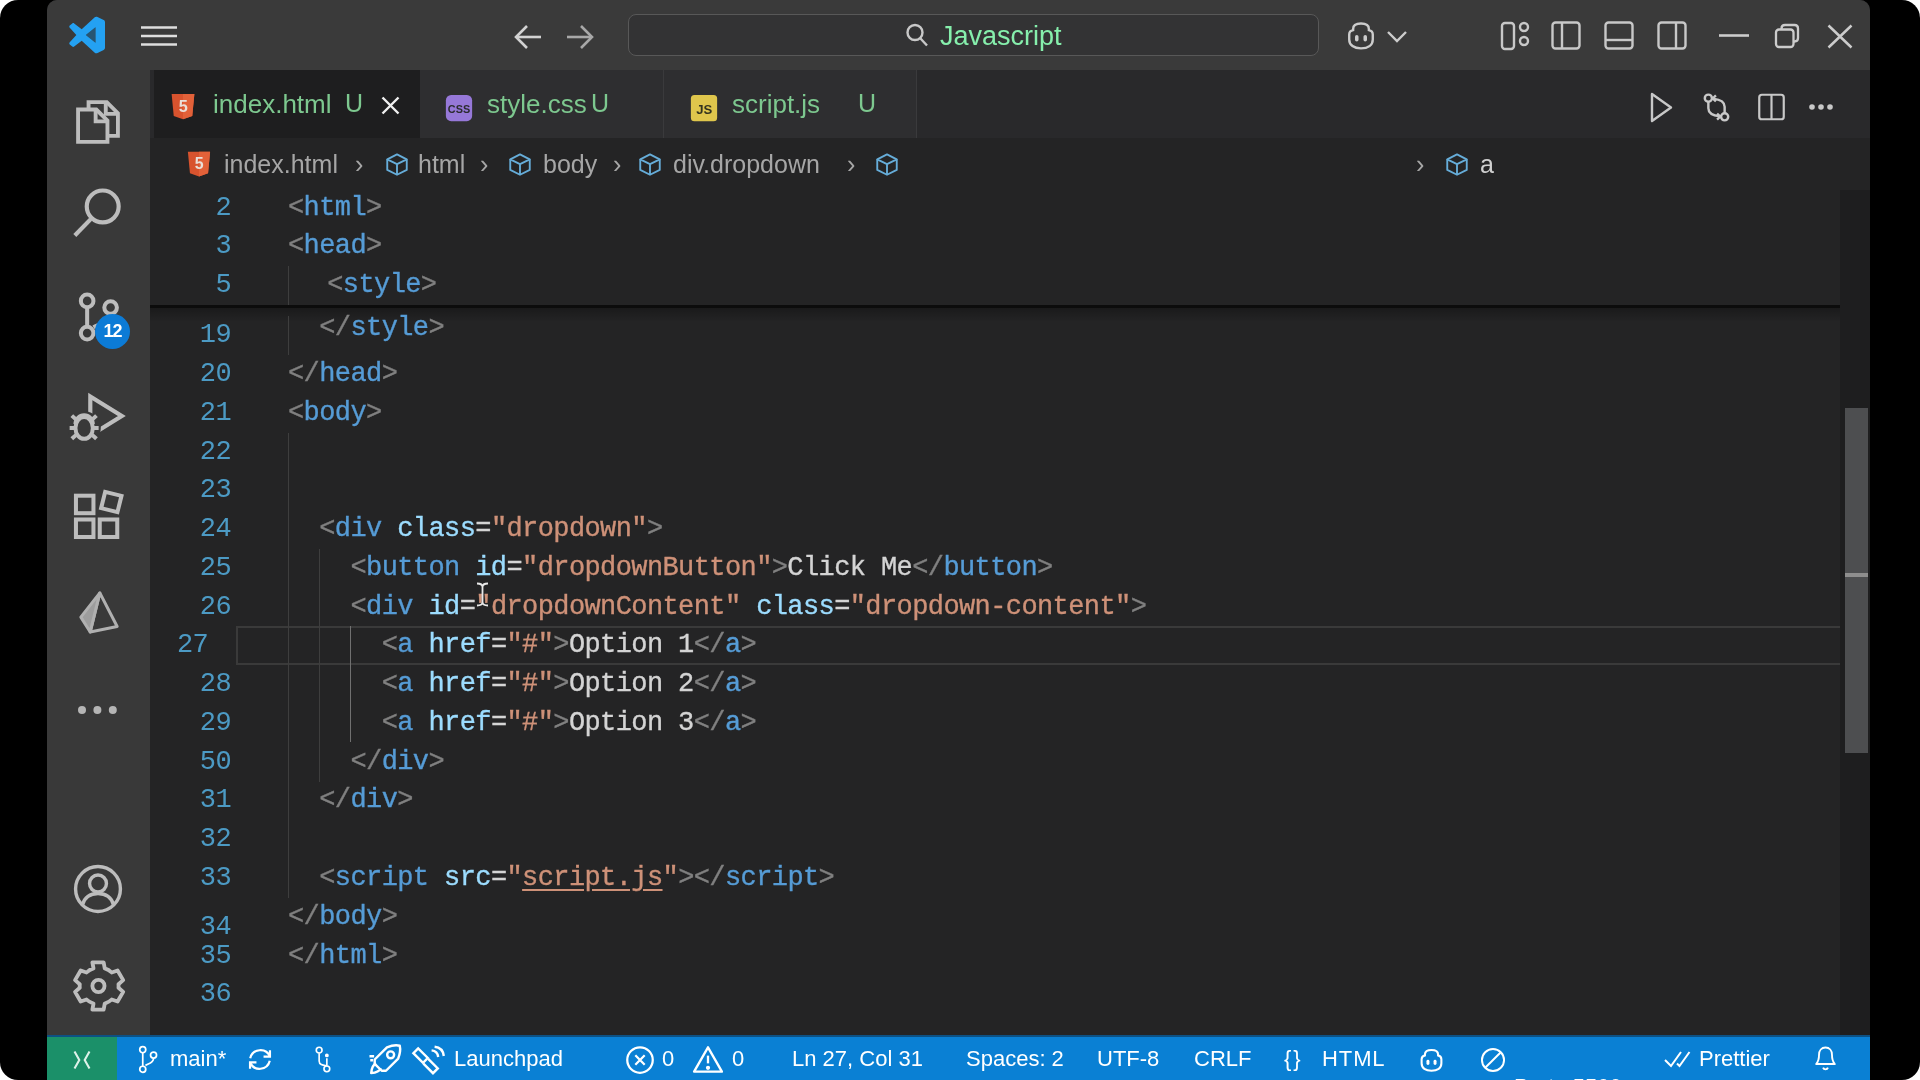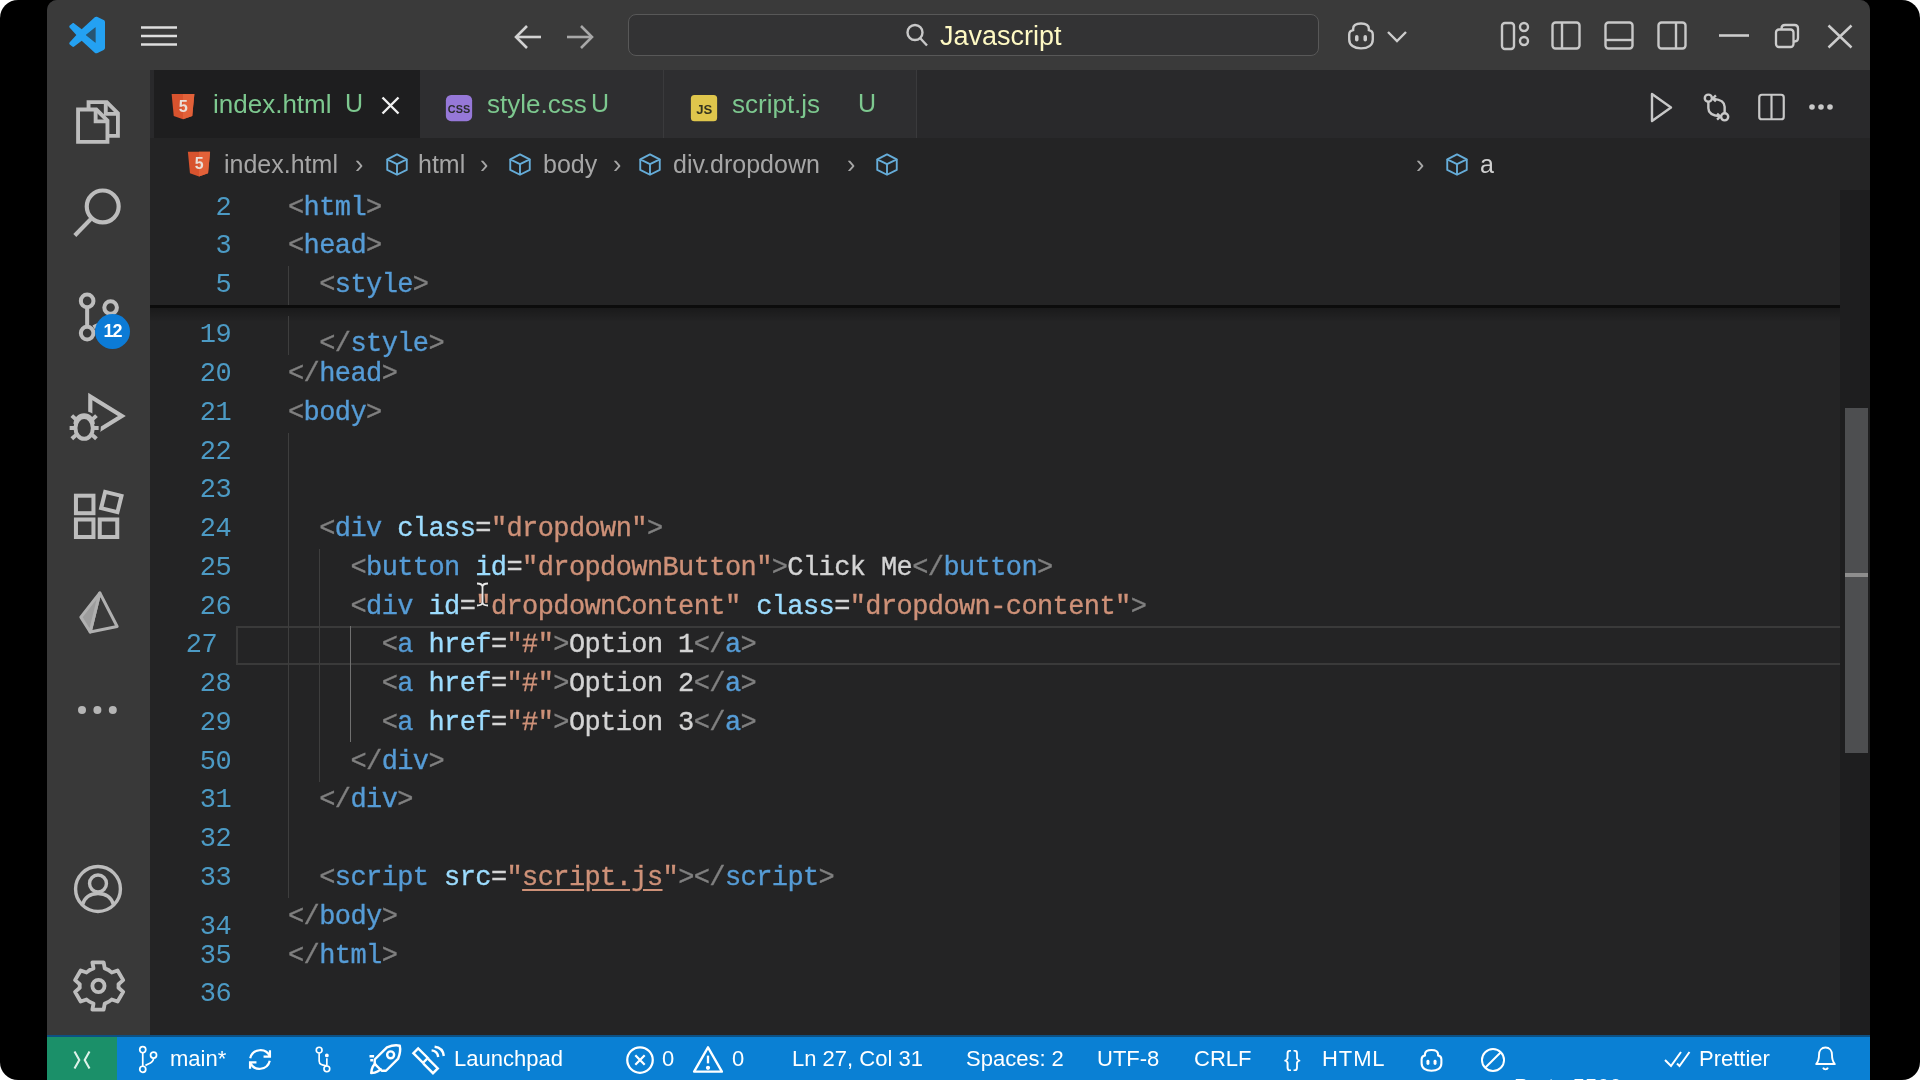--- a/index.html
+++ b/index.html
@@ -52,21 +52,21 @@
             <path d="M16 3 L27 14 L16 25"></path>
           </g>
   </svg>
   <div style="position:absolute;left:581px;top:14px;width:691px;height:42px;background:#333334;border:1.5px solid #585858;border-radius:8px;"></div>
   <svg style="position:absolute;left:857px;top:22px;" width="26" height="26" viewBox="0 0 26 26">
     <g stroke="#c8c8c8" stroke-width="2.4" fill="none">
             <circle cx="11" cy="10.5" r="7.5"></circle>
             <path d="M16.5 16.5 L23 23.5"></path>
           </g>
   </svg>
-  <div style="position:absolute;left:893px;top:21px;font-size:27px;color:#fef9c3;">Javascript</div>
+  <div style="position:absolute;left:893px;top:21px;font-size:27px;color:#86efac;">Javascript</div>
   <svg style="position:absolute;left:1297px;top:20px;" width="34" height="31" viewBox="0 0 16 15">
     <g stroke="#cccccc" stroke-width="1.15" fill="none">
       <path d="M4.2 4.9 L4.2 4.3 C4.2 2.6 5.5 1.7 8 1.7 C10.5 1.7 11.8 2.6 11.8 4.3 L11.8 4.9 C12.9 5.1 13.7 5.9 13.7 7 L13.7 9.4 C13.7 12.2 11.4 13.7 8 13.7 C4.6 13.7 2.3 12.2 2.3 9.4 L2.3 7 C2.3 5.9 3.1 5.1 4.2 4.9 Z"></path>
     </g>
     <rect x="5.1" y="7.2" width="1.7" height="3.2" rx="0.85" fill="#cccccc"></rect>
     <rect x="9.2" y="7.2" width="1.7" height="3.2" rx="0.85" fill="#cccccc"></rect>
   </svg>
   <svg style="position:absolute;left:1339px;top:30px;" width="22" height="13" viewBox="0 0 22 13">
     <path d="M2 2 L11 11 L20 2" stroke="#cccccc" stroke-width="2.4" fill="none"></path>
   </svg>
@@ -282,43 +282,43 @@
   </svg>
   <div class="ci" style="left:1330px;top:50%;transform:translateY(-50%);color:#d0d0d0;">a</div>
 </div>
 <div class="abs" id="sticky" style="left:103px;top:188px;width:1697px;height:118px;background:#242425;"></div>
 <div class="guide" style="left:240.5px;top:266px;height:39px;"></div>
 <div class="num" style="left:103px;top:188.6px;">2</div>
 <div class="row" style="left:241px;top:188.6px;"><span class="p">&lt;</span><span class="t">html</span><span class="p">&gt;</span></div>
 <div class="num" style="left:103px;top:227.3px;">3</div>
 <div class="row" style="left:241px;top:227.3px;"><span class="p">&lt;</span><span class="t">head</span><span class="p">&gt;</span></div>
 <div class="num" style="left:103px;top:266.1px;">5</div>
-<div class="row" style="left:241px;top:266.1px;"><span class="w">  </span><span class="p">&lt;</span><span class="t">style</span><span class="p">&gt;</span></div>
+<div class="row" style="left:241px;top:266.1px;padding-left:8px;"><span class="w">  </span><span class="p">&lt;</span><span class="t">style</span><span class="p">&gt;</span></div>
 <div class="abs" style="left:103px;top:305px;width:1697px;height:3px;background:#0c0c0c;"></div>
 <div class="abs" style="left:103px;top:308px;width:1697px;height:14px;background:linear-gradient(rgba(0,0,0,0.28),rgba(0,0,0,0));"></div>
 <div class="abs" style="left:189px;top:625.9px;width:1608px;height:39px;border:2px solid #3a3a3a;"></div>
 <div class="guide" style="left:240.5px;top:316.2px;height:39px;"></div>
 <div class="guide" style="left:240.5px;top:432.5px;height:465px;"></div>
 <div class="guide" style="left:271.5px;top:548.8px;height:233px;"></div>
 <div class="guide" style="left:302.5px;top:626.4px;height:116px;background:#707070;"></div>
 <div class="num" style="left:103px;top:316.2px;">19</div>
-<div class="row" style="left:241px;top:325px;"><span class="w">  </span><span class="p">&lt;/</span><span class="t">style</span><span class="p">&gt;</span></div>
+<div class="row" style="left:241px;top:309px;"><span class="w">  </span><span class="p">&lt;/</span><span class="t">style</span><span class="p">&gt;</span></div>
 <div class="num" style="left:103px;top:355.0px;">20</div>
 <div class="row" style="left:241px;top:355.0px;"><span class="p">&lt;/</span><span class="t">head</span><span class="p">&gt;</span></div>
 <div class="num" style="left:103px;top:393.7px;">21</div>
 <div class="row" style="left:241px;top:393.7px;"><span class="p">&lt;</span><span class="t">body</span><span class="p">&gt;</span></div>
 <div class="num" style="left:103px;top:432.5px;">22</div>
 <div class="num" style="left:103px;top:471.3px;">23</div>
 <div class="num" style="left:103px;top:510.1px;">24</div>
 <div class="row" style="left:241px;top:510.1px;"><span class="w">  </span><span class="p">&lt;</span><span class="t">div</span><span class="w"> </span><span class="a">class</span><span class="w">=</span><span class="s">"dropdown"</span><span class="p">&gt;</span></div>
 <div class="num" style="left:103px;top:548.8px;">25</div>
 <div class="row" style="left:241px;top:548.8px;"><span class="w">    </span><span class="p">&lt;</span><span class="t">button</span><span class="w"> </span><span class="a">id</span><span class="w">=</span><span class="s">"dropdownButton"</span><span class="p">&gt;</span><span class="w">Click Me</span><span class="p">&lt;/</span><span class="t">button</span><span class="p">&gt;</span></div>
 <div class="num" style="left:103px;top:587.6px;">26</div>
 <div class="row" style="left:241px;top:587.6px;"><span class="w">    </span><span class="p">&lt;</span><span class="t">div</span><span class="w"> </span><span class="a">id</span><span class="w">=</span><span class="s">"dropdownContent"</span><span class="w"> </span><span class="a">class</span><span class="w">=</span><span class="s">"dropdown-content"</span><span class="p">&gt;</span></div>
-<div class="num" style="left:89px;top:626.4px;">27</div>
+<div class="num" style="left:105px;top:626.4px;text-align:center;">27</div>
 <div class="row" style="left:241px;top:626.4px;"><span class="w">      </span><span class="p">&lt;</span><span class="t">a</span><span class="w"> </span><span class="a">href</span><span class="w">=</span><span class="s">"#"</span><span class="p">&gt;</span><span class="w">Option 1</span><span class="p">&lt;/</span><span class="t">a</span><span class="p">&gt;</span></div>
 <div class="num" style="left:103px;top:665.1px;">28</div>
 <div class="row" style="left:241px;top:665.1px;"><span class="w">      </span><span class="p">&lt;</span><span class="t">a</span><span class="w"> </span><span class="a">href</span><span class="w">=</span><span class="s">"#"</span><span class="p">&gt;</span><span class="w">Option 2</span><span class="p">&lt;/</span><span class="t">a</span><span class="p">&gt;</span></div>
 <div class="num" style="left:103px;top:703.9px;">29</div>
 <div class="row" style="left:241px;top:703.9px;"><span class="w">      </span><span class="p">&lt;</span><span class="t">a</span><span class="w"> </span><span class="a">href</span><span class="w">=</span><span class="s">"#"</span><span class="p">&gt;</span><span class="w">Option 3</span><span class="p">&lt;/</span><span class="t">a</span><span class="p">&gt;</span></div>
 <div class="num" style="left:103px;top:742.7px;">50</div>
 <div class="row" style="left:241px;top:742.7px;"><span class="w">    </span><span class="p">&lt;/</span><span class="t">div</span><span class="p">&gt;</span></div>
 <div class="num" style="left:103px;top:781.4px;">31</div>
 <div class="row" style="left:241px;top:781.4px;"><span class="w">  </span><span class="p">&lt;/</span><span class="t">div</span><span class="p">&gt;</span></div>
 <div class="num" style="left:103px;top:820.2px;">32</div>

